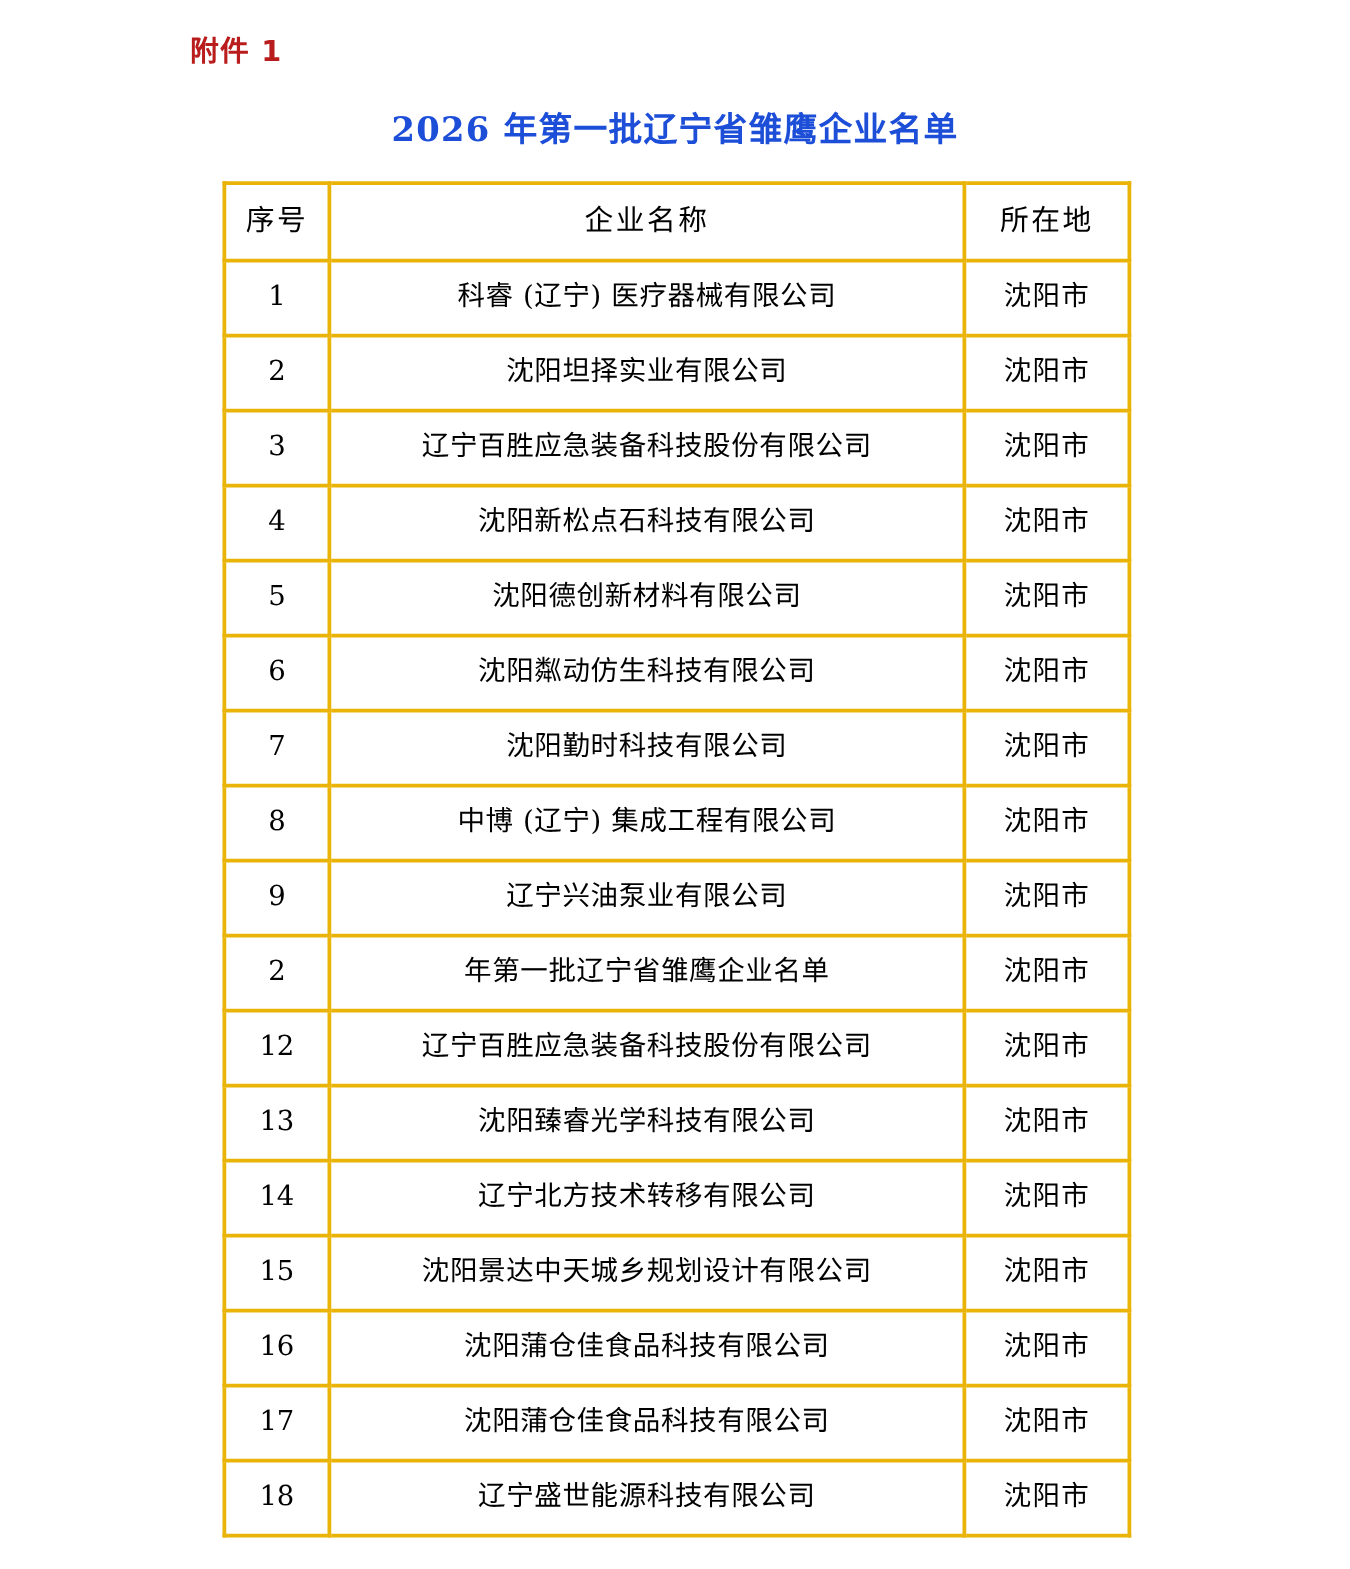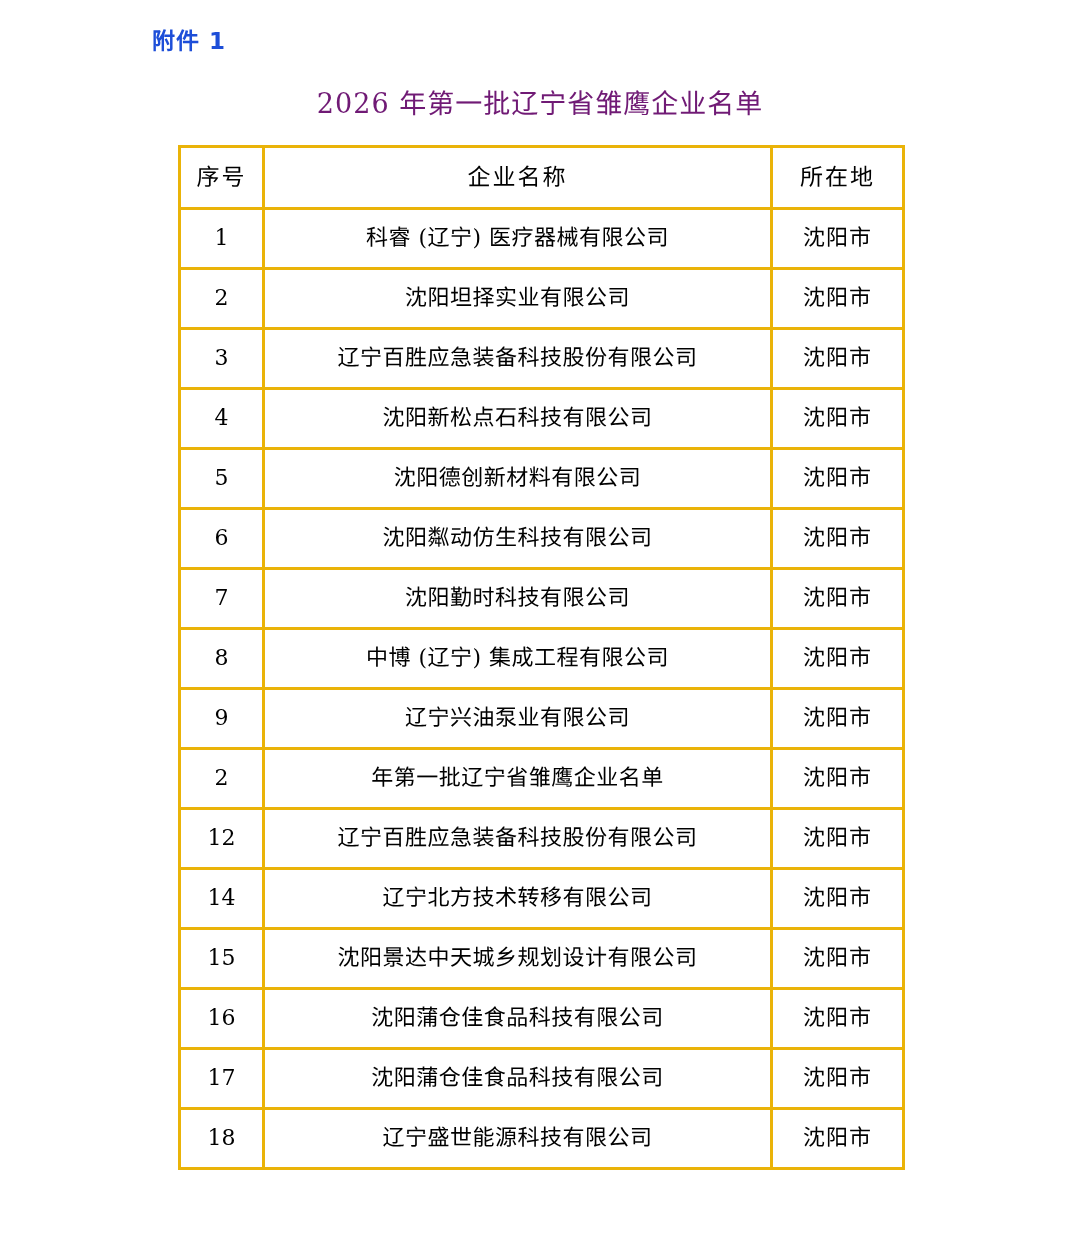--- a/index.html
+++ b/index.html
@@ -21,33 +21,33 @@
     box-sizing: border-box;
   }
   .attachment-label {
     position: absolute;
     left: 152px;
     top: 22px;
     font-family: "DejaVu Sans", "Liberation Sans", sans-serif;
     font-weight: bold;
     font-size: 23px;
     letter-spacing: 1px;
-    color: #1d4ed8;
+    color: #b91c1c;
   }
   .doc-title {
     position: absolute;
     left: 0;
     right: 0;
     top: 82px;
     text-align: center;
     font-family: "DejaVu Serif", "Liberation Serif", serif;
-    font-weight: normal;
+    font-weight: bold;
     font-size: 27px;
     letter-spacing: 1px;
-    color: #701a75;
+    color: #1d4ed8;
   }
   .table-wrap {
     position: absolute;
     left: 178px;
     top: 145px;
     width: 724px;
   }
   table.list {
     border-collapse: collapse;
     width: 724px;
@@ -152,20 +152,25 @@
           <td class="cell-no">2</td>
           <td class="cell-name">年第一批辽宁省雏鹰企业名单</td>
           <td class="cell-loc">沈阳市</td>
         </tr>
         <tr>
           <td class="cell-no">12</td>
           <td class="cell-name">辽宁百胜应急装备科技股份有限公司</td>
           <td class="cell-loc">沈阳市</td>
         </tr>
         <tr>
+          <td class="cell-no">13</td>
+          <td class="cell-name">沈阳臻睿光学科技有限公司</td>
+          <td class="cell-loc">沈阳市</td>
+        </tr>
+        <tr>
           <td class="cell-no">14</td>
           <td class="cell-name">辽宁北方技术转移有限公司</td>
           <td class="cell-loc">沈阳市</td>
         </tr>
         <tr>
           <td class="cell-no">15</td>
           <td class="cell-name">沈阳景达中天城乡规划设计有限公司</td>
           <td class="cell-loc">沈阳市</td>
         </tr>
         <tr>

